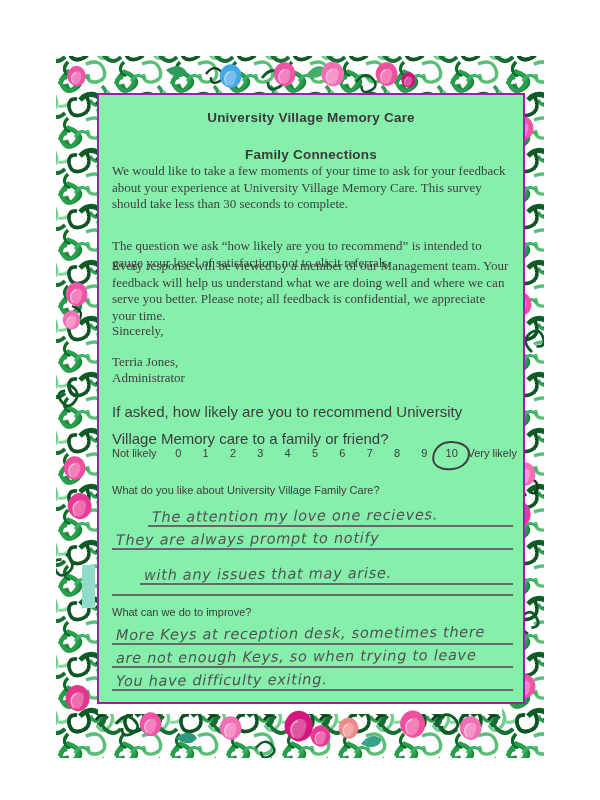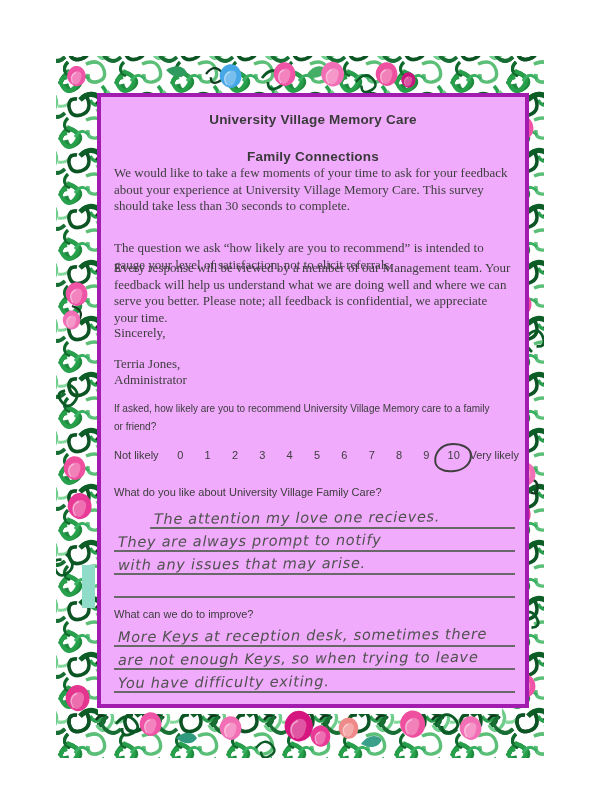--- a/index.html
+++ b/index.html
@@ -3,48 +3,48 @@
 <meta charset="utf-8">
 <style>
   html,body { margin:0; padding:0; }
   body {
     width:600px; height:800px; background:#ffffff; position:relative;
     font-family:"Liberation Sans", sans-serif; overflow:hidden;
   }
   .frame-svg { position:absolute; left:56px; top:56px; z-index:1; }
   .page {
     position:absolute; left:97px; top:93px; width:424px; height:607px;
-    background:#f0abfc; border:4px solid #a21caf; z-index:2;
+    background:#86efac; border:2px solid #a21caf; z-index:2;
   }
   .abs { position:absolute; }
   .title  { left:0; right:0; top:15px;  text-align:center; font-weight:bold; font-size:13.5px; color:#3a3a3a; letter-spacing:.2px; }
   .subtitle{ left:0; right:0; top:40px; text-align:center; font-weight:bold; font-size:13.5px; color:#3a3a3a; letter-spacing:.2px;margin-top:12px; }
   .serif  { font-family:"Liberation Serif", serif; font-size:13px; color:#3e3e3e; line-height:1.28; }
   .p1 { left:13px; right:12px; top:68px;  }
   .p2 { left:13px; right:12px; top:143px; }
   .p3 { left:13px; right:12px; top:163px; }
   .closing { left:13px; top:228px; }
   .signature { left:13px; top:259px; line-height:1.25; }
-  .qtext { font-size:10px; color:#3c3c3c; line-height:1.8; }
+  .qtext { font-size:15px; color:#3c3c3c; line-height:1.8; }
   .recommend-q { left:13px; right:24px; top:303px; }
   .scale-row { left:13px; right:6px; top:352px; display:flex; align-items:flex-start; font-size:11px; color:#3c3c3c; }
   .scale-low  { margin-right:8px; white-space:nowrap; }
   .scale-high { margin-left:2px;  white-space:nowrap; }
   .num { width:27.5px; text-align:center; }
   .num-sel { position:relative; }
   .circle {
     position:absolute; left:-6px; top:-6px; width:34px; height:25px;
     border:2.5px solid #3f3f3f; border-radius:48% 55% 50% 45% / 60% 45% 55% 42%;
     transform:rotate(-5deg);
   }
   .qlabel { font-size:11px; color:#3c3c3c; }
   .like-q    { left:13px; top:389px; }
   .improve-q { left:13px; top:511px; }
   .ansrow { left:13px; right:10px; height:23px; border-bottom:2px solid #686868; }
-  .r1a { top:407px;margin-left:36px; } .r1b { top:430px; } .r1c { top:453px; } .r1d { top:476px; }
+  .r1a { top:407px;margin-left:36px; } .r1b { top:430px; } .r1c { top:465px;margin-left:28px; } .r1d { top:476px; }
   .r2a { top:525px; } .r2b { top:548px; } .r2c { top:571px; }
   .hand {
     position:absolute; left:4px; bottom:0; white-space:nowrap;
     font-family:"DejaVu Sans", sans-serif; font-style:italic;
     font-size:14.5px; color:#515151; letter-spacing:.7px;
     transform:rotate(-.5deg); transform-origin:left bottom;
   }
 </style>
 </head>
 <body>

